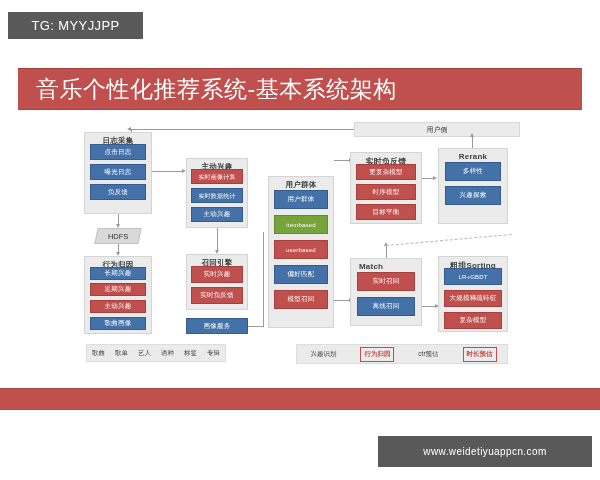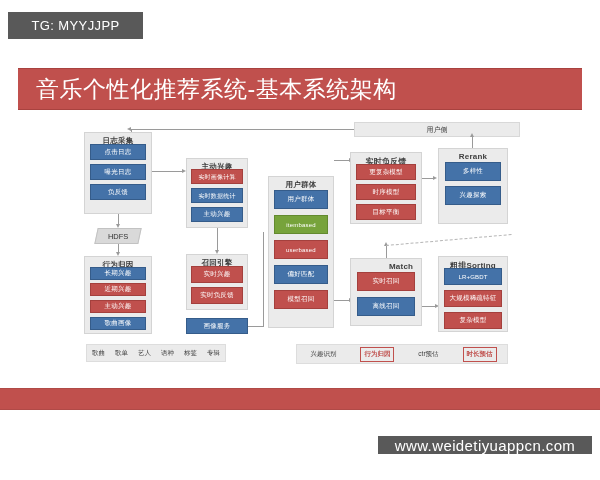--- a/index.html
+++ b/index.html
@@ -20,21 +20,21 @@
     position: absolute;
     background: #595959;
     color: #ffffff;
     font-size: 13px;
     letter-spacing: .4px;
     display: flex;
     align-items: center;
     justify-content: center;
   }
   .wm-top { left: 8px; top: 12px; width: 135px; height: 27px; }
-  .wm-bottom { left: 378px; top: 436px; width: 214px; height: 18px; font-size: 15px;}
+  .wm-bottom { left: 378px; top: 436px; width: 214px; height: 31px; font-size: 10px;}
 
   
   .title-band {
     position: absolute;
     left: 18px; top: 68px;
     width: 564px; height: 40px;
     background: #c0504d;
     border-top: 1px solid #a8423f;
     border-bottom: 1px solid #a8423f;
     display: flex;
@@ -369,21 +369,21 @@
     <span>多样性</span>
   </div>
   <div class="node blue" style="left:445px; top:74px; width:56px; height:19px;">
     <span>兴趣探索</span>
   </div>
 
   <div class="ln v" style="left:472px; top:25px; height:11px;"></div>
   <div class="arrow up" style="left:469.5px; top:21px;"></div>
 
   <div class="group latin" style="left:350px; top:146px; width:72px; height:68px;">
-    <div class="group-title" style="text-align:left; left:8px; width:auto;margin-left:30px;">Match</div>
+    <div class="group-title" style="text-align:left; left:8px; width:auto;">Match</div>
   </div>
   <div class="node red" style="left:357px; top:160px; width:58px; height:19px;">
     <span>实时召回</span>
   </div>
   <div class="node blue" style="left:357px; top:185px; width:58px; height:19px;">
     <span>离线召回</span>
   </div>
 
   <div class="ln h" style="left:422px; top:194px; width:14px;"></div>
   <div class="arrow right" style="left:435px; top:191.5px;"></div>

